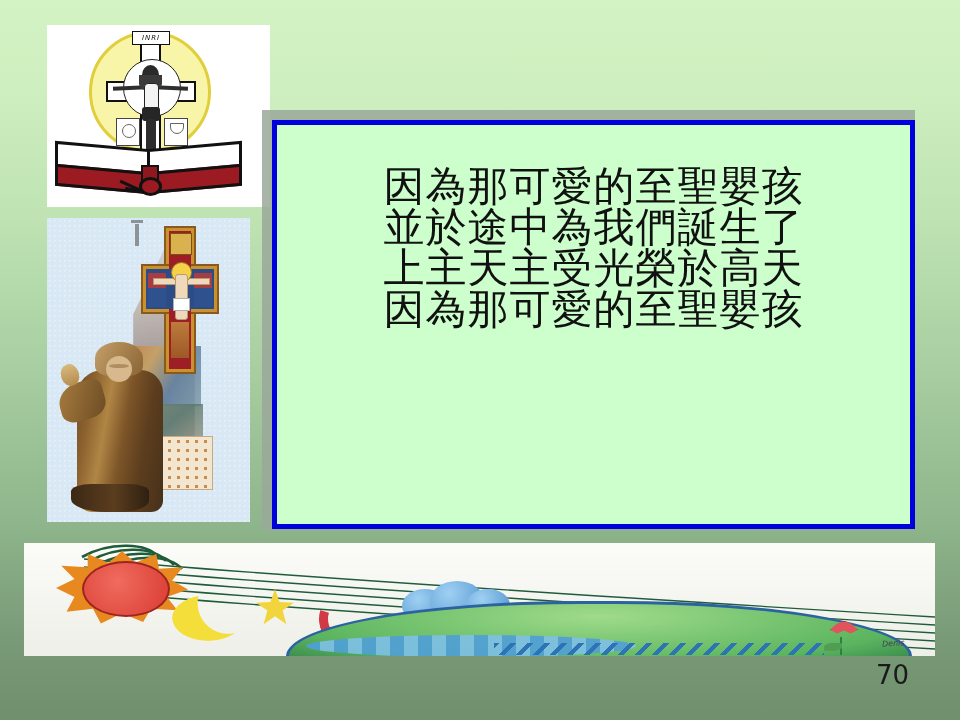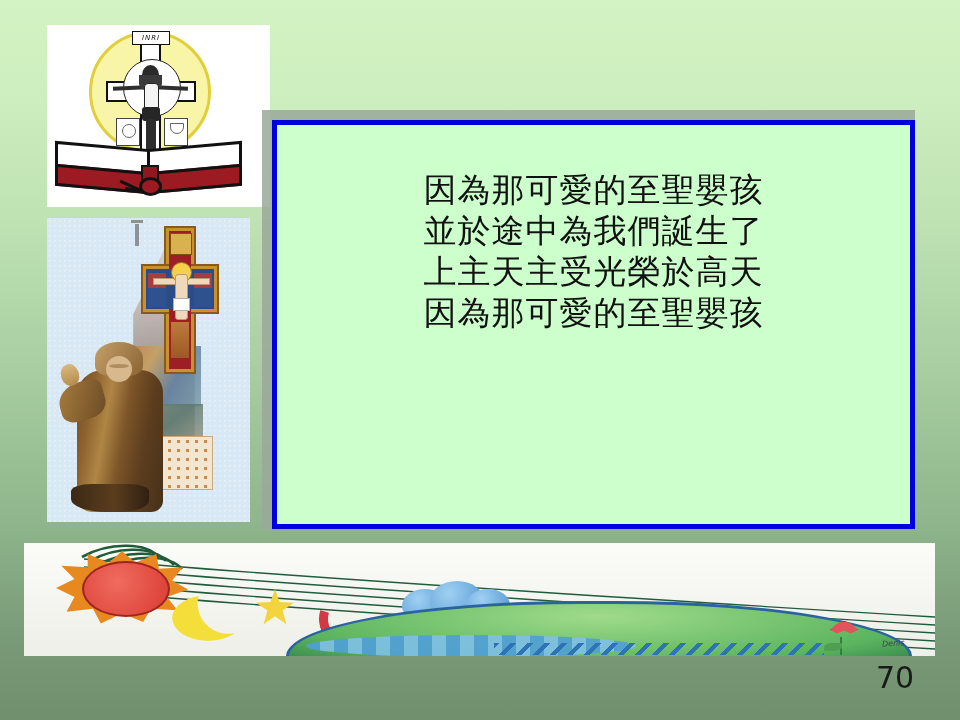--- a/index.html
+++ b/index.html
@@ -94,21 +94,21 @@
   .fr-hand{position:absolute;left:2px;top:22px;width:18px;height:22px;border-radius:48%;
       background:linear-gradient(#d9b87f,#b48c4e);transform:rotate(-18deg);}
   .fr-hem{position:absolute;left:12px;top:142px;width:78px;height:28px;border-radius:26% 26% 40% 46%;
       background:linear-gradient(90deg,#3c2815,#5b3d1e 55%,#2e2011);}
 
   
   #verse-box-shadow{position:absolute;left:262px;top:110px;width:653px;height:420px;background:#9aa89a;opacity:.85;}
   #verse-box{position:absolute;left:272px;top:120px;width:643px;height:409px;
       background:#ccffcc;border:5px solid #0000dd;box-sizing:border-box;}
   #verse-text{position:absolute;left:0;right:0;top:44px;text-align:center;color:#111;
-      font-size:33px;line-height:41px;font-weight:500;letter-spacing:1px;}
+      font-size:41px;line-height:41px;font-weight:500;letter-spacing:1px;font-family:Liberation Mono, monospace;}
   #verse-text div{white-space:nowrap;}
   .hl{color:#0022ee;font-weight:bold;}
 
   
   #pic-creation{left:24px;top:543px;width:911px;height:113px;background:#f4f3ef;}
   .paper{position:absolute;inset:0;background:linear-gradient(#fbfbf8,#efefe9);}
   .staff{position:absolute;left:0;top:0;width:100%;height:100%;}
   .sun-rays{position:absolute;left:32px;top:8px;width:132px;height:74px;background:#e8891f;
       clip-path:polygon(50% 0%,60% 16%,76% 4%,78% 24%,96% 22%,88% 40%,100% 52%,84% 62%,92% 80%,72% 78%,66% 96%,50% 84%,34% 98%,28% 78%,8% 82%,14% 62%,0% 50%,14% 38%,4% 20%,24% 22%,24% 4%,40% 16%);}
   .sun-core{position:absolute;left:58px;top:18px;width:84px;height:52px;border-radius:50%;
@@ -131,21 +131,21 @@
   .wave-tri{position:absolute;left:470px;top:100px;width:330px;height:12px;
       background:repeating-linear-gradient(135deg,#2e74b5 0 4px,transparent 4px 12px);}
   .flower{position:absolute;left:806px;top:78px;width:26px;height:18px;background:#e2545c;
       clip-path:polygon(50% 0%,76% 14%,100% 44%,74% 62%,50% 48%,26% 62%,0% 44%,24% 14%);
       border:1px solid #9d2a30;}
   .stem{position:absolute;left:816px;top:94px;width:2px;height:18px;background:#2f7f48;}
   .leaf{position:absolute;left:800px;top:100px;width:18px;height:8px;background:#4f9e52;border-radius:50% 10% 50% 10%;}
   .signature{position:absolute;left:858px;top:96px;font-size:8px;color:#445;transform:rotate(-4deg);font-style:italic;}
 
   
-  #page-number{position:absolute;left:876px;top:660px;font-size:30px;color:#1a1a1a;
+  #page-number{position:absolute;left:876px;top:660px;font-size:26px;color:#1a1a1a;
       font-family:"DejaVu Sans","Liberation Sans",sans-serif;}
 </style>
 </head>
 <body>
 
 <div class="pic" id="pic-crucifix">
   <div class="halo"></div>
   <div class="cross-v"></div>
   <div class="cross-h"></div>
   <div class="inri">INRI</div>

